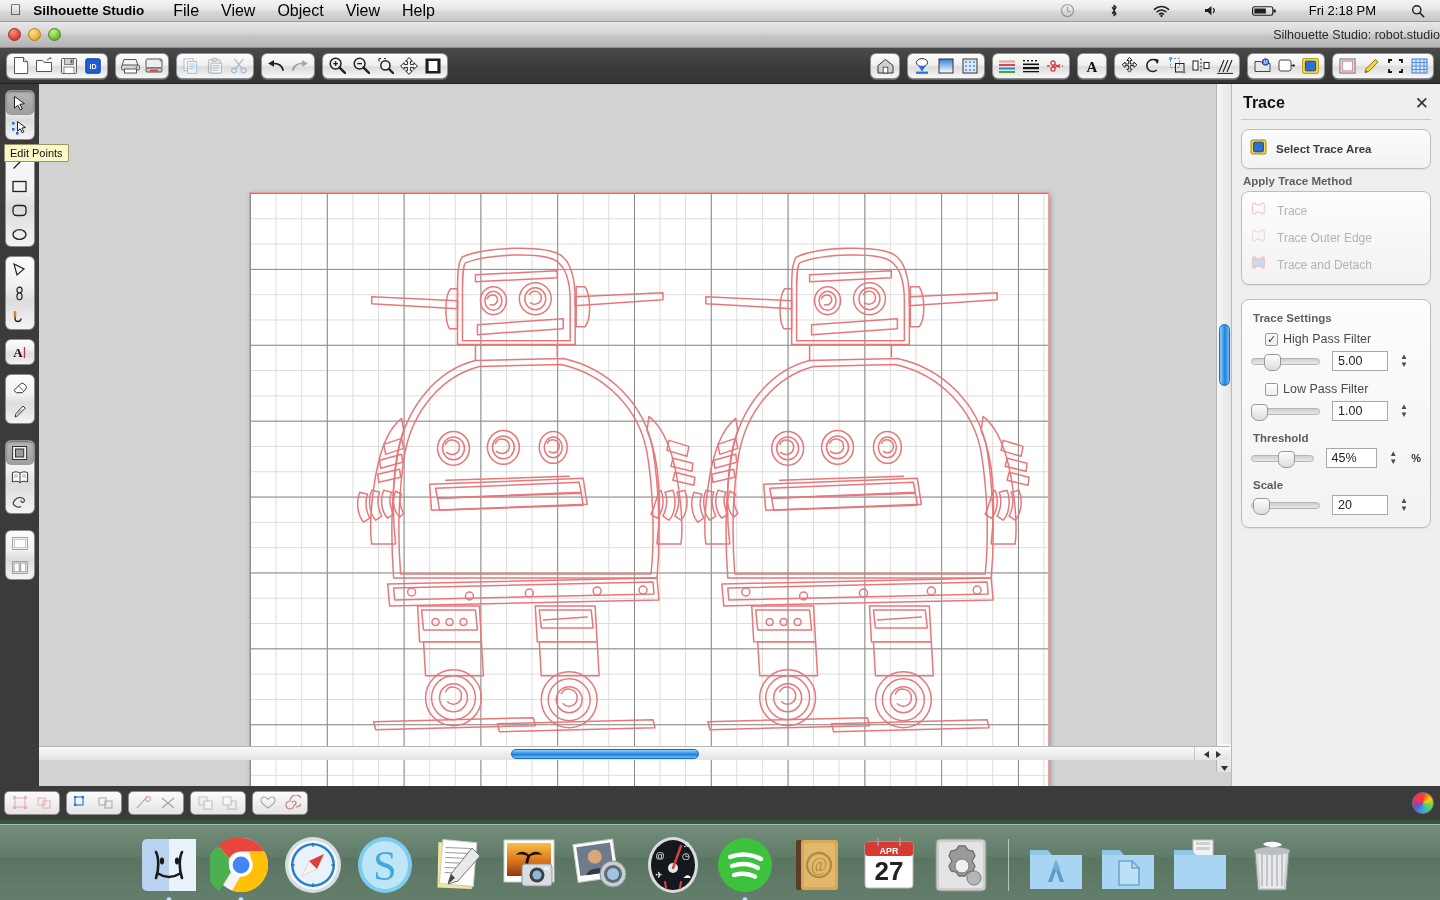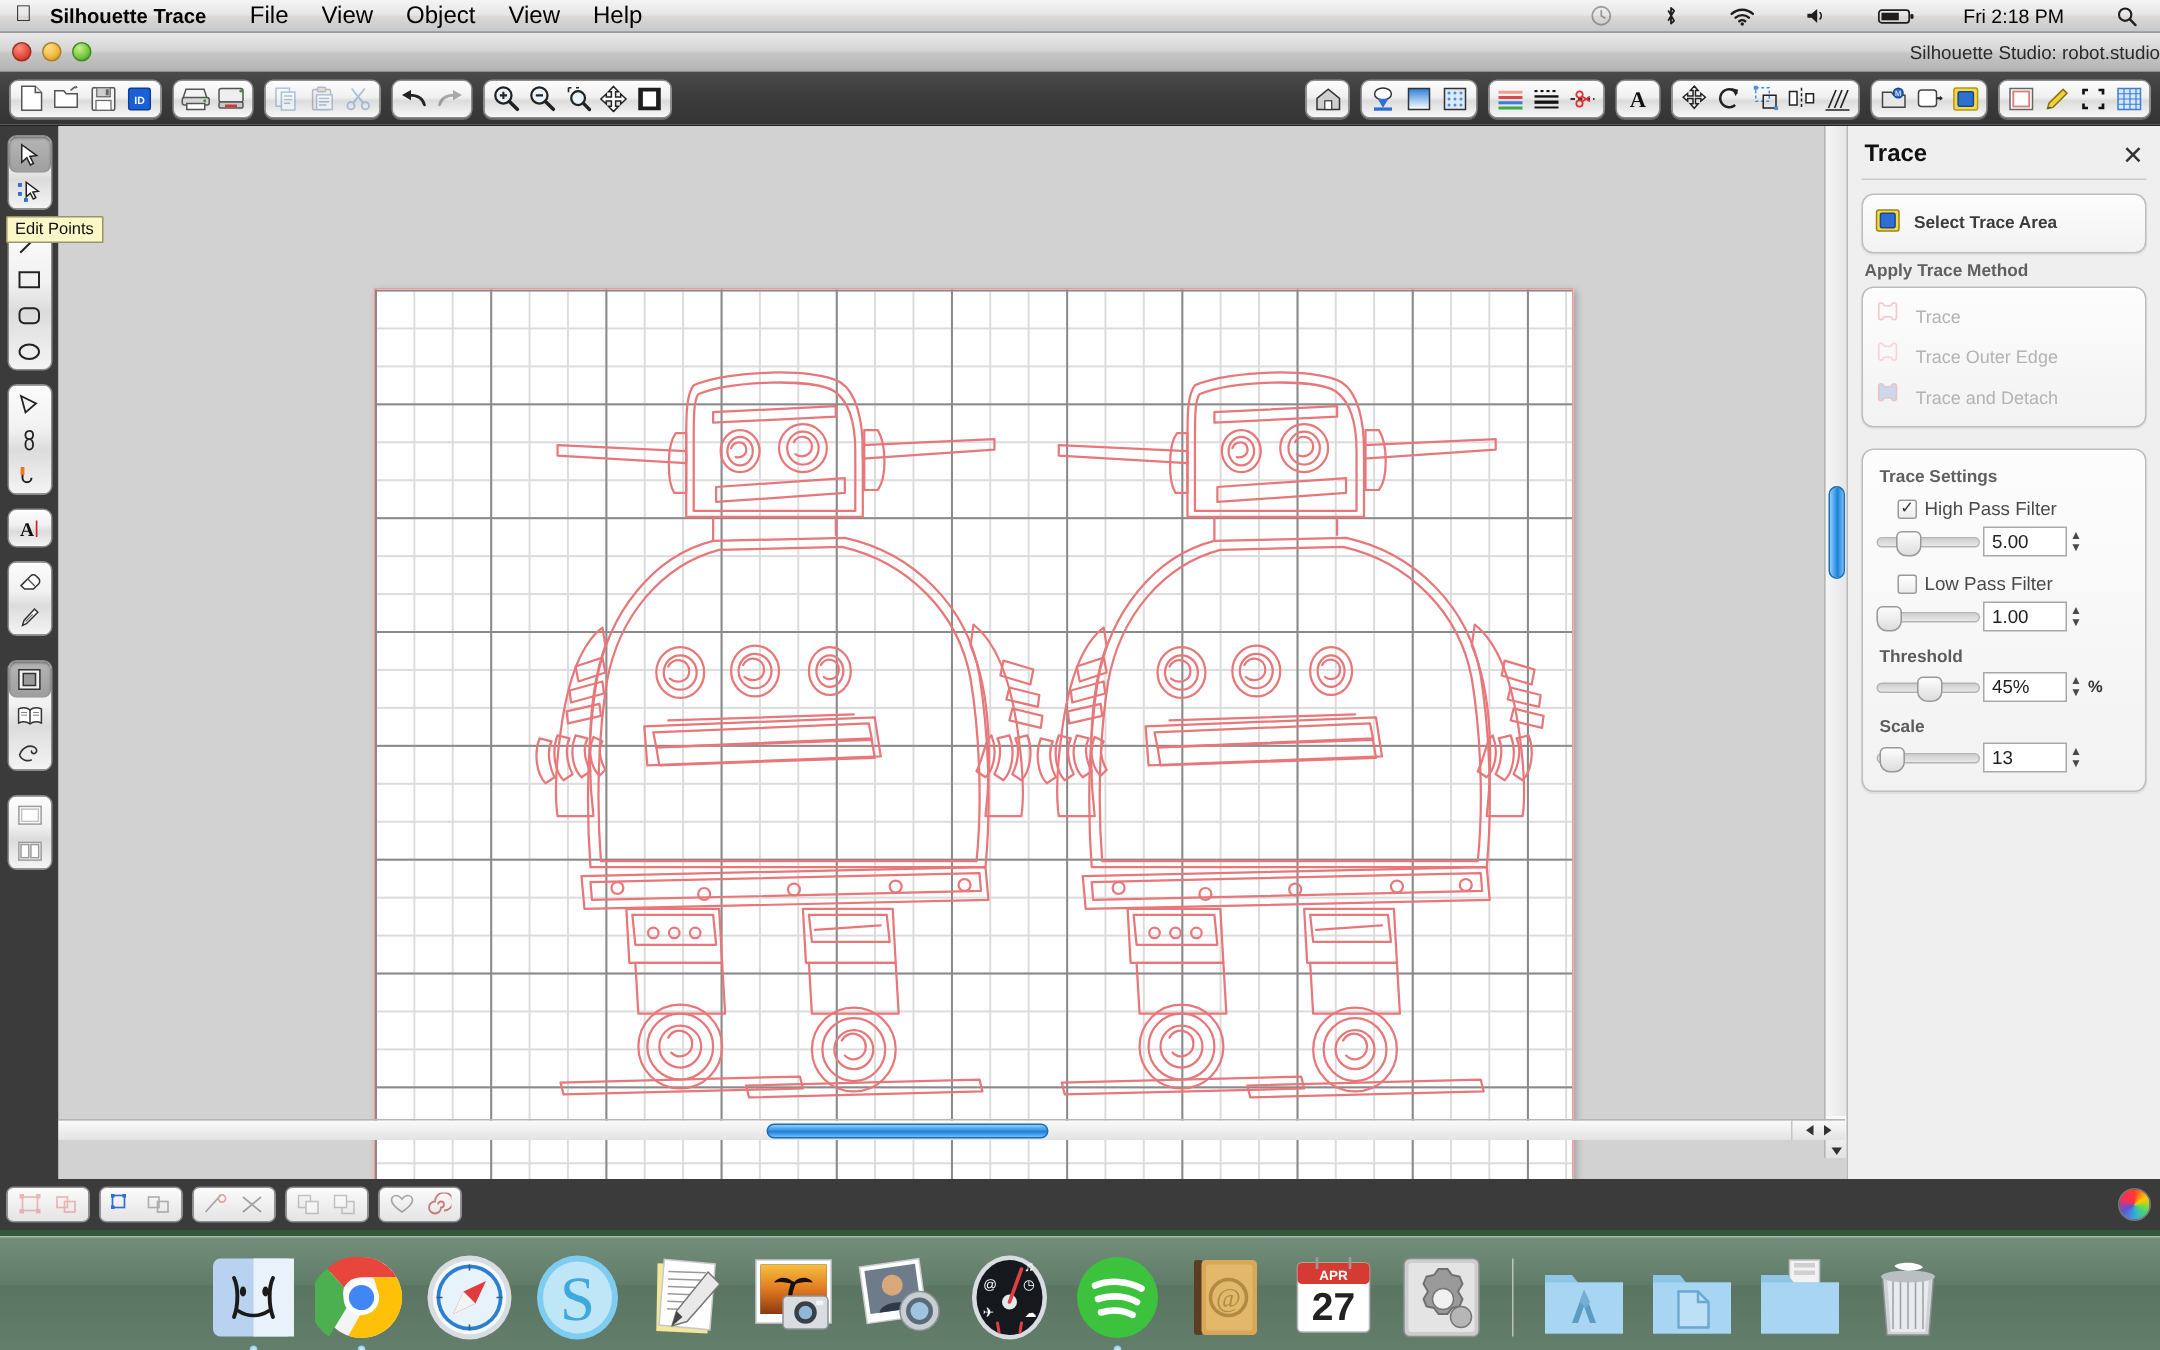--- a/index.html
+++ b/index.html
@@ -247,21 +247,21 @@
 
   .chkrow{ display:flex; align-items:center; gap:5px; margin:0 0 5px 14px; }
   .chk{
     width:13px; height:13px; border:1px solid #9a9a9a; border-radius:2px;
     background:linear-gradient(180deg,#fff,#ececec);
     display:flex; align-items:center; justify-content:center;
     font-size:11px; color:#333; line-height:1;
   }
   .chkrow .lbl{ font-size:12.5px; color:#4a4a4a; }
 
-  .sliderrow{ display:flex; align-items:center; gap:2px; margin-bottom:11px; }
+  .sliderrow{ display:flex; align-items:center; gap:12px; margin-bottom:11px; }
   .slidetrack{
     width:69px; height:7px; border-radius:4px; position:relative;
     background:linear-gradient(180deg,#cfcfcf,#e8e8e8);
     border:1px solid #b4b4b4;
   }
   .slideknob{
     position:absolute; top:-5px; width:17px; height:17px;
     background:linear-gradient(180deg,#fdfdfd,#dddddd);
     border:1px solid #999; border-radius:4px 4px 7px 7px;
   }
@@ -319,21 +319,21 @@
     border:1px solid #777;
   }
 </style>
 </head>
 <body>
 
 <div id="desktop"></div>
 
 <div id="menubar">
   <div class="apple"></div>
-  <div class="appname">Silhouette Trace</div>
+  <div class="appname">Silhouette Studio</div>
   <div class="mi">File</div>
   <div class="mi">View</div>
   <div class="mi">Object</div>
   <div class="mi">View</div>
   <div class="mi">Help</div>
   <div class="spacer"></div>
   <div class="status">
     <div class="si mb-dim">
       <svg width="15" height="15" viewBox="0 0 16 16">
           <circle cx="8" cy="8" r="6.4" fill="none" stroke="#444" stroke-width="1.3"></circle>
@@ -1112,21 +1112,21 @@
             <span class="ar">▼</span>
           </span>
           <span class="pct">%</span>
         </div>
 
         <div class="lblsm">Scale</div>
         <div class="sliderrow" style="margin-bottom:0;">
           <span class="slidetrack">
             <span class="slideknob" style="left:1px;"></span>
           </span>
-          <span class="numfield">13</span>
+          <span class="numfield">20</span>
           <span class="spin">
             <span class="ar">▲</span>
             <span class="ar">▼</span>
           </span>
         </div>
       </div>
     </div>
   </div>
 
   <div id="hscroll">

